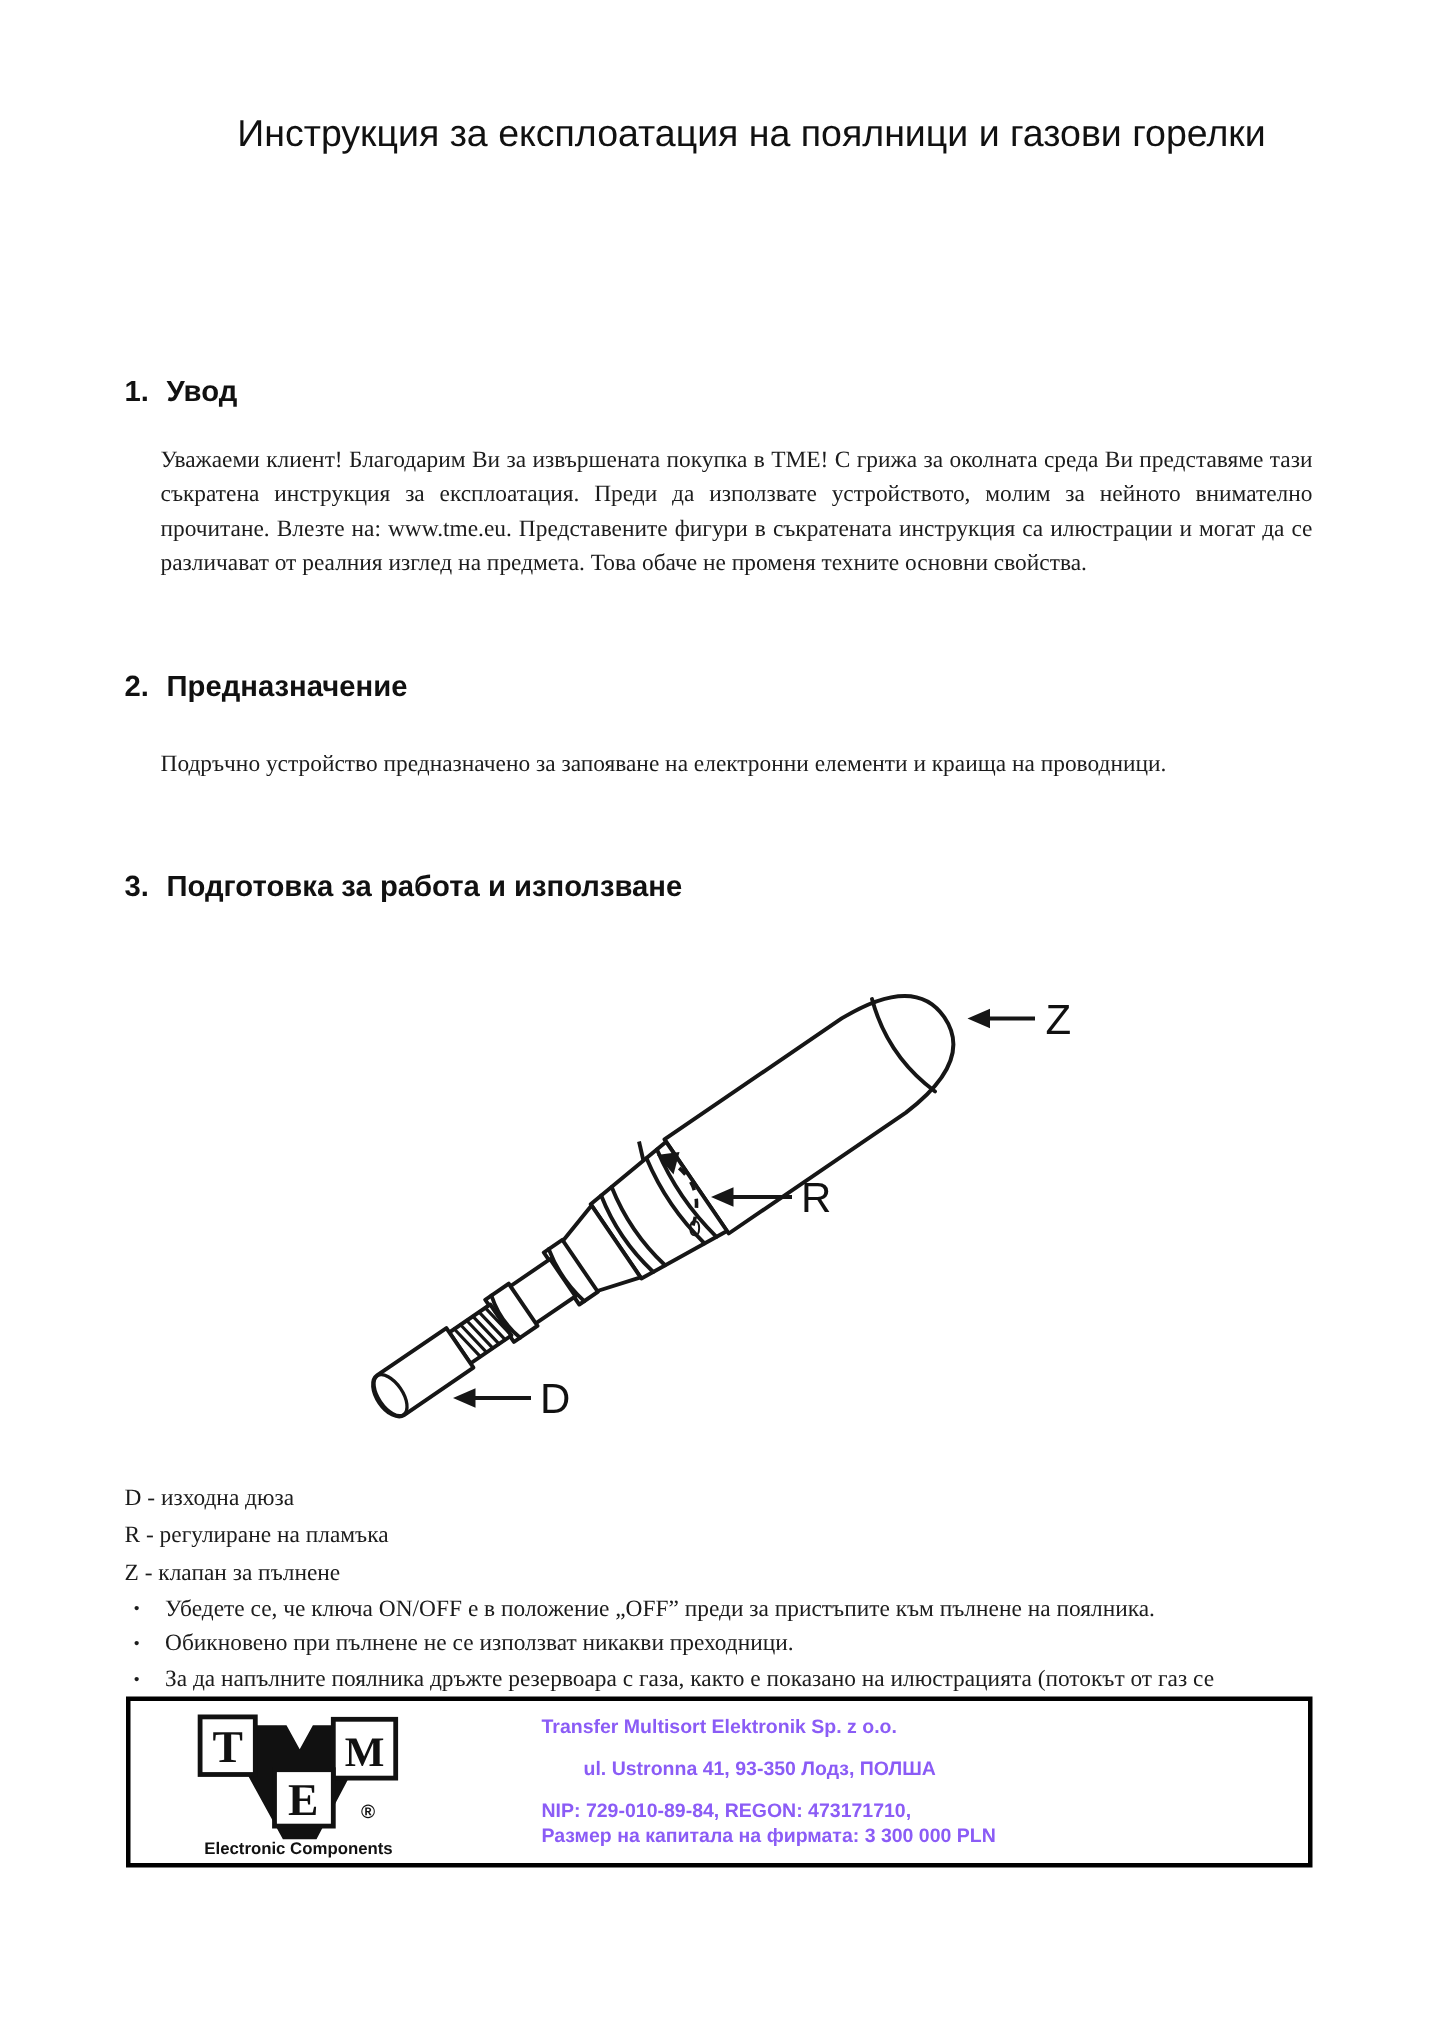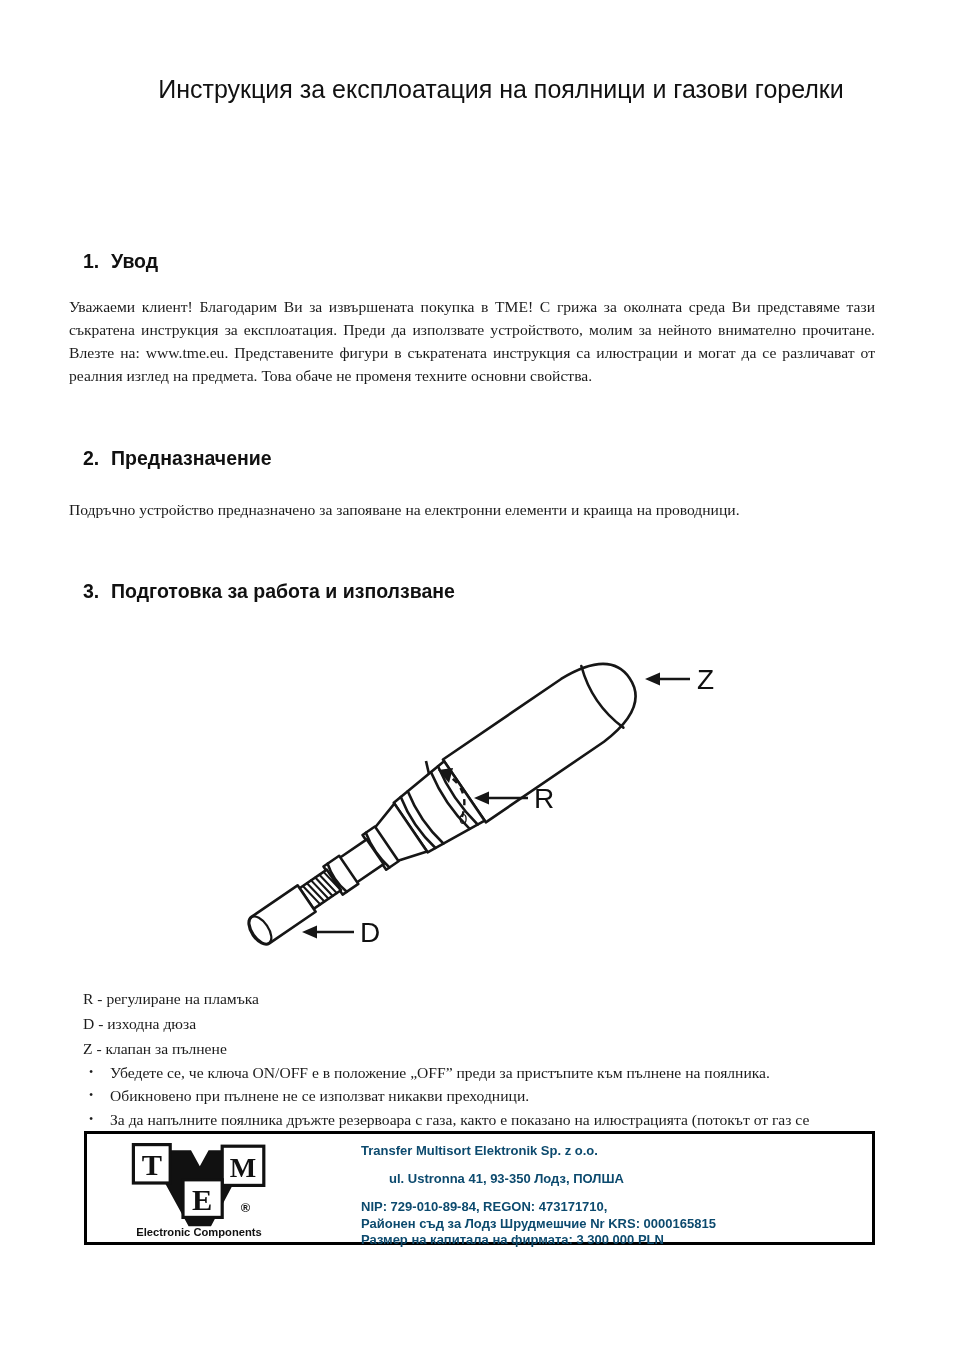--- a/index.html
+++ b/index.html
@@ -13,35 +13,35 @@
   }
   h2.sec{
     font-family:Liberation Sans, sans-serif;font-weight:700;font-size:19.5px;
     margin:0 79px 0 83px;line-height:26px;color:#111;
   }
   h2.s1{margin-top:142px;}
   h2.s2{margin-top:58px;}
   h2.s3{margin-top:57px;}
   .sec-num{display:inline-block;min-width:28px;}
   p.body-text{
-    font-size:15.6px;line-height:23px;margin:21px 79px 0 69px;text-align:justify;
+    font-size:15.6px;line-height:23px;margin:21px 79px 0 107px;text-align:justify;
   }
   p.body-single{margin-top:27px;text-align:left;}
   .diagram{margin-top:42px;height:330px;}
   .diagram svg{display:block;}
   .legend{margin:10px 79px 0 83px;font-size:15.6px;line-height:25px;}
   .bullets{margin:0 79px 0 83px;font-size:15.6px;}
   .bullet{display:flex;line-height:23.4px;}
   .dot{flex:0 0 21px;padding-left:6px;font-size:12px;}
   .footer-box{
     box-sizing:border-box;margin:0 79px 0 84px;height:114px;border:3px solid #000;
     display:flex;background:#fff;font-family:"Liberation Sans",sans-serif;font-weight:700;
   }
   .logo-wrap{margin:8px 0 0 44px;width:136px;flex:0 0 136px;}
-  .footer-info{margin:6px 0 0 94px;font-size:13px;color:#0c4a6e;}
+  .footer-info{margin:6px 0 0 94px;font-size:13px;color:#8b5cf6;}
   .f-company{margin-top:3px;}
   .f-address{margin-top:13px;margin-left:28px;}
   .f-reg{margin-top:13px;line-height:16.5px;}
   .f-reg div{white-space:nowrap;}
 </style>
 </head>
 <body>
 
 <div class="page">
 
@@ -105,22 +105,22 @@
         <line x1="354" y1="286" x2="310" y2="286"></line>
         <polygon points="302,286 317,279.5 317,292.5" fill="#161616" stroke="none"></polygon>
       </g>
       <text x="697" y="43" font-family="Liberation Sans, sans-serif" font-size="28" fill="#111">Z</text>
       <text x="534" y="162" font-family="Liberation Sans, sans-serif" font-size="28" fill="#111">R</text>
       <text x="360" y="296" font-family="Liberation Sans, sans-serif" font-size="28" fill="#111">D</text>
     </svg>
   </div>
 
   <div class="legend">
+    <div>D - изходна дюза</div>
     <div>R - регулиране на пламъка</div>
-    <div>D - изходна дюза</div>
     <div>Z - клапан за пълнене</div>
   </div>
 
   <div class="bullets">
     <div class="bullet">
       <span class="dot">•</span>
       <span>Убедете се, че ключа ON/OFF е в положение „OFF” преди за пристъпите към пълнене на поялника.</span>
     </div>
     <div class="bullet">
       <span class="dot">•</span>
@@ -144,19 +144,18 @@
         <text x="89" y="85" text-anchor="middle" font-family="Liberation Serif, serif" font-weight="bold" font-size="38" fill="#111">E</text>
         <text x="143" y="87" text-anchor="middle" font-family="Liberation Sans, sans-serif" font-size="16" fill="#111">®</text>
         <text x="85" y="117" text-anchor="middle" font-family="Liberation Sans, sans-serif" font-weight="bold" font-size="14" fill="#111">Electronic Components</text>
       </svg>
     </div>
     <div class="footer-info">
       <div class="f-company">Transfer Multisort Elektronik Sp. z o.o.</div>
       <div class="f-address">ul. Ustronna 41, 93-350 Лодз, ПОЛША</div>
       <div class="f-reg">
         <div>NIP: 729-010-89-84, REGON: 473171710,</div>
-        <div>Районен съд за Лодз Шрудмешчие Nr KRS: 0000165815</div>
         <div>Размер на капитала на фирмата: 3 300 000 PLN</div>
       </div>
     </div>
   </div>
 
 </div>
 
 </body></html>

